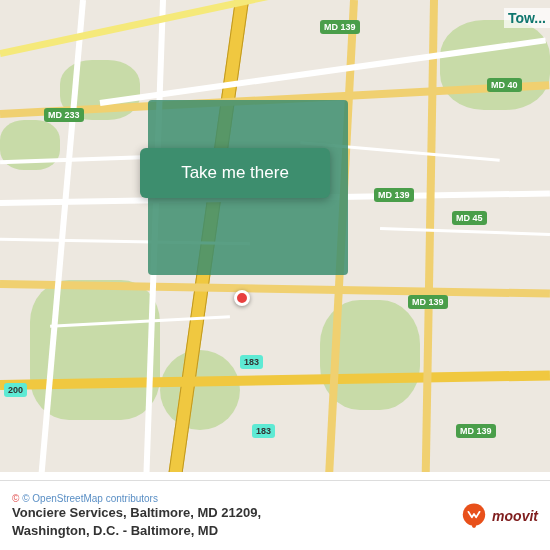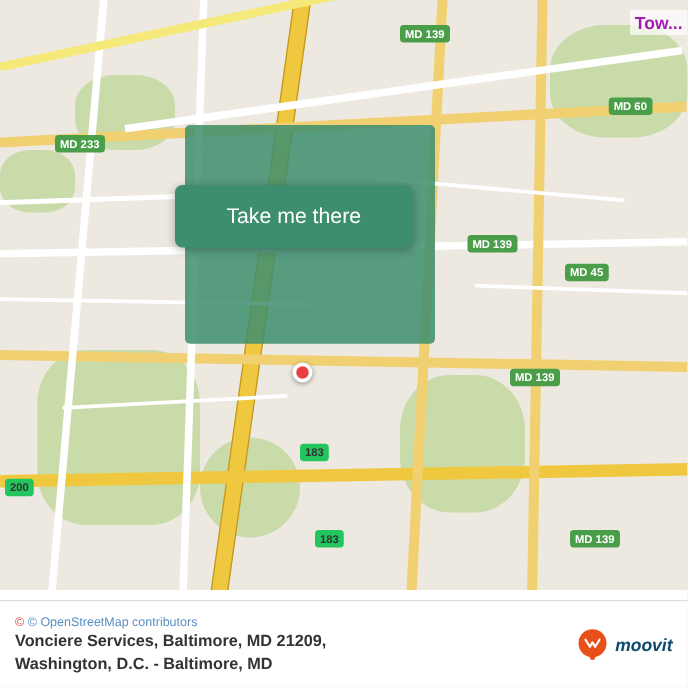--- a/index.html
+++ b/index.html
@@ -40,21 +40,21 @@
       background: #4a9e4a;
       color: white;
       font-size: 9px;
       font-weight: bold;
       padding: 2px 4px;
       border-radius: 3px;
       white-space: nowrap;
     }
 
     .road-badge-yellow {
-      background: #22c55e;
+      background: #5eead4;
       color: #333;
       text-align: center;
     }
 
     
     #take-me-there-btn {
       position: absolute;
       top: 148px;
       left: 140px;
       width: 190px;
@@ -113,21 +113,21 @@
 
     #moovit-logo {
       display: flex;
       align-items: center;
       gap: 4px;
     }
 
     .moovit-text {
       font-size: 14px;
       font-weight: bold;
-      color: #0c4a6e;
+      color: #7f1d1d;
       font-style: italic;
     }
 
     .moovit-icon {
       width: 28px;
       height: 28px;
     }
 
     
     .pin {
@@ -173,30 +173,30 @@
   <div style="position:absolute;left:100px;top:100px;width:450px;height:6px;background:#ffffff;transform:rotate(-8deg);transform-origin:left center;"></div>
 
   <div style="position:absolute;left:0;top:155px;width:300px;height:4px;background:#fff;transform:rotate(-2deg)"></div>
   <div style="position:absolute;left:0;top:240px;width:250px;height:3px;background:#fff;transform:rotate(1deg)"></div>
   <div style="position:absolute;left:50px;top:320px;width:180px;height:3px;background:#fff;transform:rotate(-3deg)"></div>
   <div style="position:absolute;left:300px;top:150px;width:200px;height:3px;background:#fff;transform:rotate(5deg)"></div>
   <div style="position:absolute;left:380px;top:230px;width:170px;height:3px;background:#fff;transform:rotate(2deg)"></div>
 
   <div class="road-badge" style="left:320px;top:20px;">MD 139</div>
   <div class="road-badge" style="left:44px;top:108px;">MD 233</div>
-  <div class="road-badge" style="left:487px;top:78px;">MD 60</div>
+  <div class="road-badge" style="left:487px;top:78px;">MD 40</div>
   <div class="road-badge" style="left:452px;top:211px;">MD 45</div>
   <div class="road-badge" style="left:374px;top:188px;">MD 139</div>
   <div class="road-badge" style="left:408px;top:295px;">MD 139</div>
   <div class="road-badge" style="left:456px;top:424px;">MD 139</div>
   <div class="road-badge road-badge-yellow" style="left:240px;top:355px;">183</div>
   <div class="road-badge road-badge-yellow" style="left:252px;top:424px;">183</div>
   <div class="road-badge road-badge-yellow" style="left:4px;top:383px;">200</div>
 
-  <div style="position:absolute;top:8px;right:0;font-size:14px;font-weight:bold;color:#a21caf;background:rgba(255,255,255,0.7);padding:2px 4px;">Tow...</div>
+  <div style="position:absolute;top:8px;right:0;font-size:14px;font-weight:bold;color:#0f766e;background:rgba(255,255,255,0.7);padding:2px 4px;">Tow...</div>
 
   <div style="position:absolute;left:148px;top:100px;width:200px;height:175px;background:#3d8e6e;opacity:0.85;border-radius:4px;"></div>
 
   <button id="take-me-there-btn">Take me there</button>
 
   <div class="pin" style="left:234px;top:290px;">
     <div class="pin-circle"></div>
   </div>
 </div>
 

